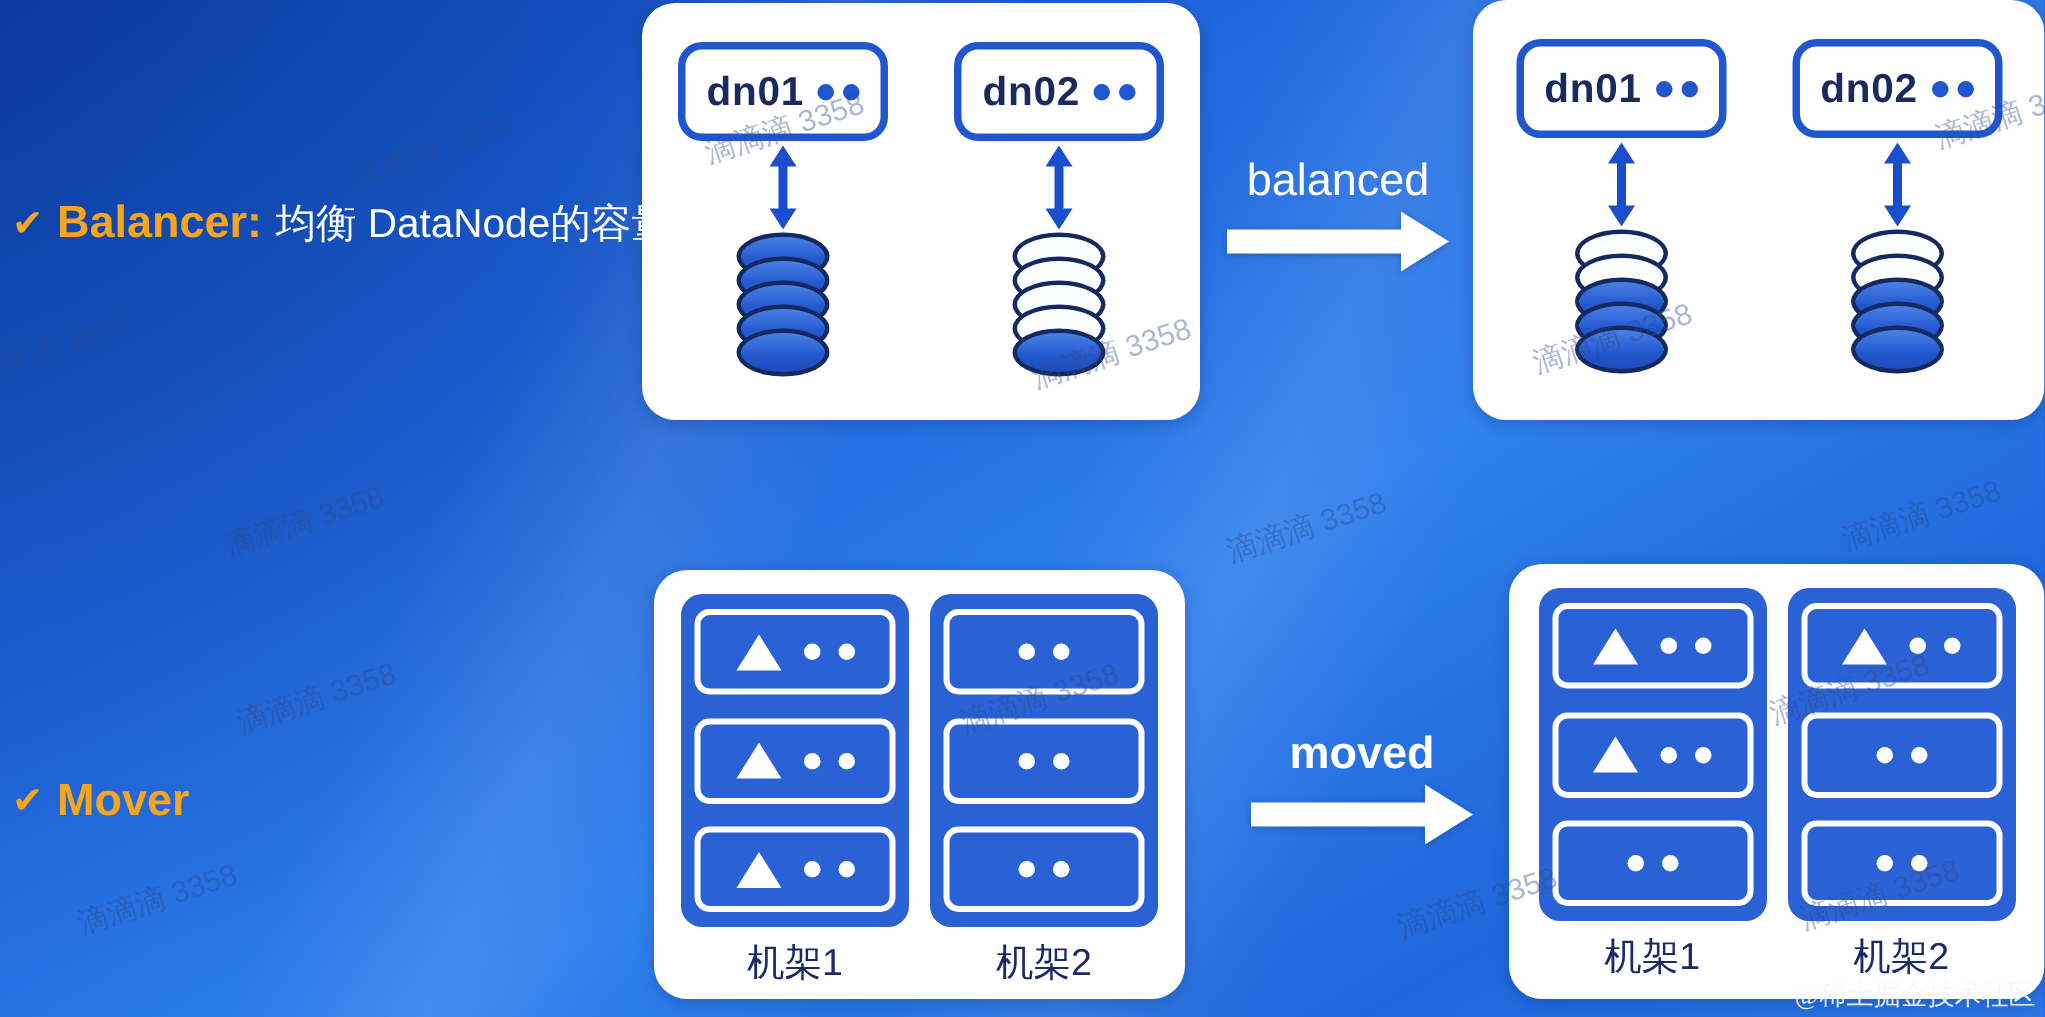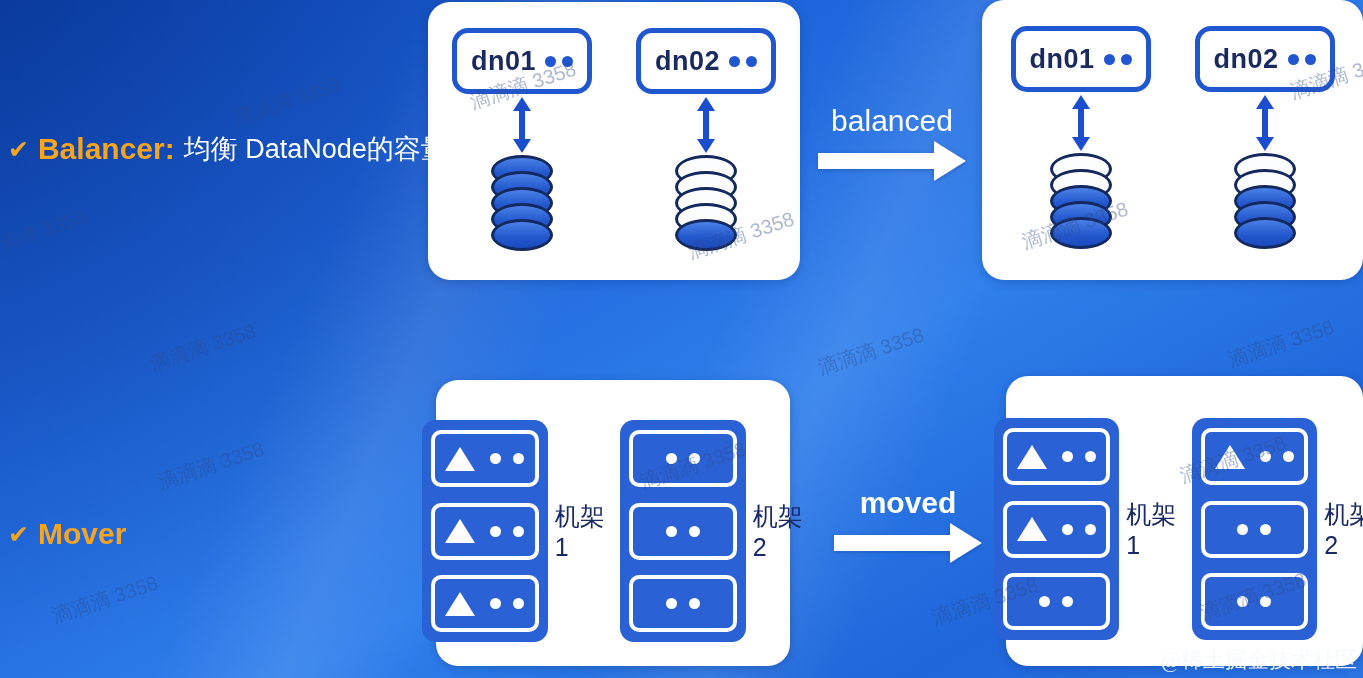--- a/index.html
+++ b/index.html
@@ -30,21 +30,21 @@
   .node-dots { display:flex; gap:6px; }
   .node-dots i { width:11px; height:11px; border-radius:50%; background:#2057d0; display:block; }
   .varrow { margin-top:3px; }
 
   .cylinder { margin-top:2px; display:flex; flex-direction:column; align-items:center; }
   .disc { width:62px; height:32px; border-radius:50%; border:3px solid #14295f; position:relative; }
   .disc + .disc { margin-top:-16px; }
   .disc-blue  { background:linear-gradient(180deg,#4a80e6 0%,#2257cd 60%,#1c4bbd 100%); }
   .disc-white { background:#fcfdff; }
 
-  .rack-wrap { display:flex; align-items:center; gap:7px; }
+  .rack-wrap { display:flex; flex-direction:column; align-items:center; gap:7px; }
   .rack { width:152px; height:222px; background:#2a62d6; border-radius:14px; padding:10px 9px;
           display:flex; flex-direction:column; justify-content:space-between; }
   .rack-row { height:57px; border:4px solid #fff; border-radius:10px; background:#2a62d6;
               display:flex; align-items:center; justify-content:center; gap:15px; }
   .tri { width:0; height:0; border-left:15px solid transparent; border-right:15px solid transparent;
          border-bottom:24px solid #fff; }
   .row-dots { display:flex; gap:12px; }
   .row-dots i { width:11px; height:11px; border-radius:50%; background:#fff; display:block; }
   .rack-label { font-size:25px; color:#1a2a66; font-weight:500; }
 
@@ -61,21 +61,21 @@
   .flow-label { color:#fff; font-size:30px; margin-bottom:3px; }
   .flow-arrow { display:flex; align-items:center; filter:drop-shadow(0 1px 2px rgba(16,40,110,0.35)); }
   .flow-arrow .bar  { width:116px; height:16px; background:#fff; display:block; }
   .flow-arrow .head { width:0; height:0; border-top:20px solid transparent; border-bottom:20px solid transparent;
                       border-left:32px solid #fff; display:block; }
 
   .wm-layer { position:absolute; inset:0; z-index:5; pointer-events:none; }
   .wm { position:absolute; font-size:20px; color:rgba(47,76,140,0.40); transform:rotate(-18deg); white-space:nowrap; }
 
   .credit { position:absolute; right:6px; bottom:3px; z-index:6; color:rgba(245,248,252,0.92);
-            font-size:22px; font-family:"Liberation Serif",serif; }
+            font-size:18px; font-family:"Liberation Serif",serif; }
 </style>
 </head>
 <body>
 
 <div class="stage">
   <div class="bg"></div>
 
   <div class="caption caption-balancer">
     <span class="check">✔</span>
     <span class="kw">Balancer:</span>

